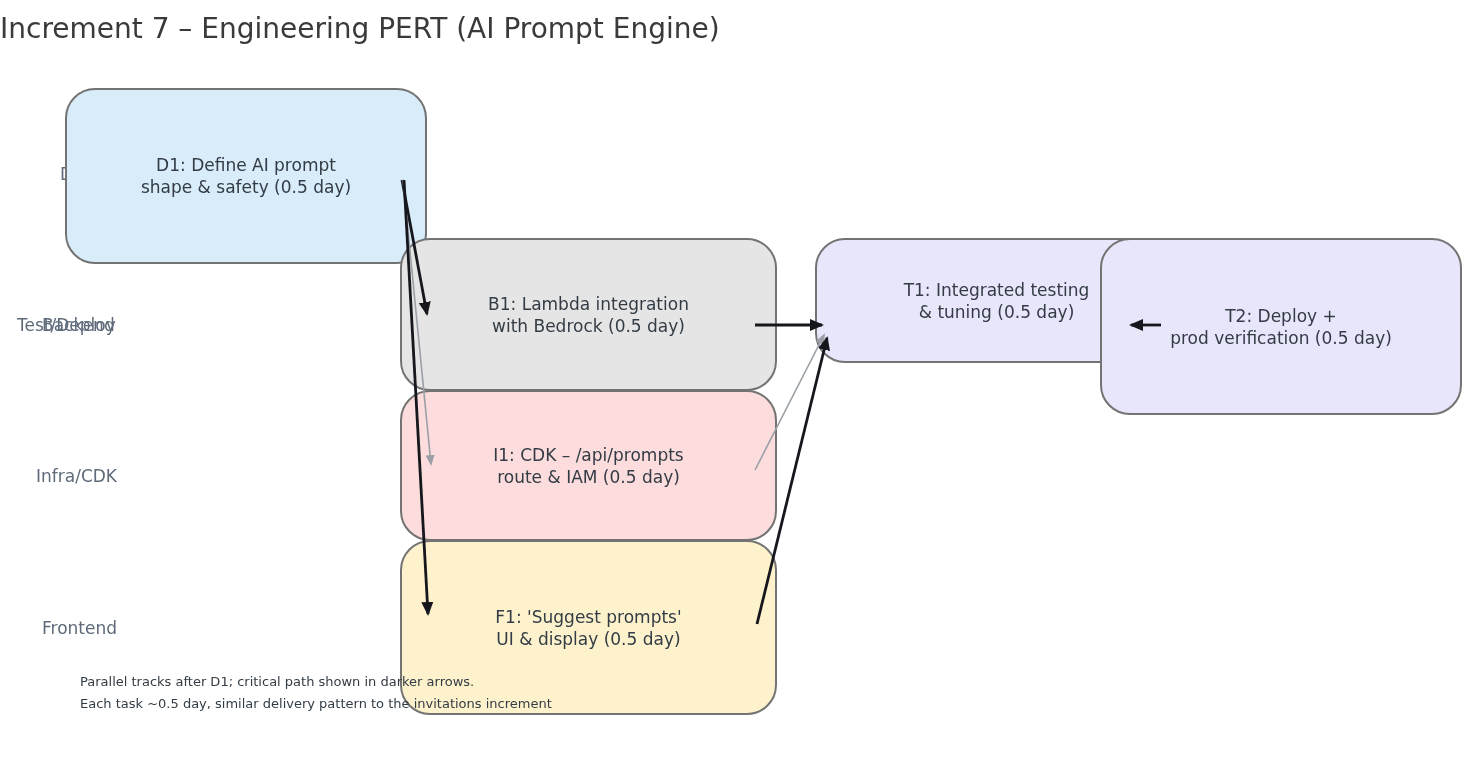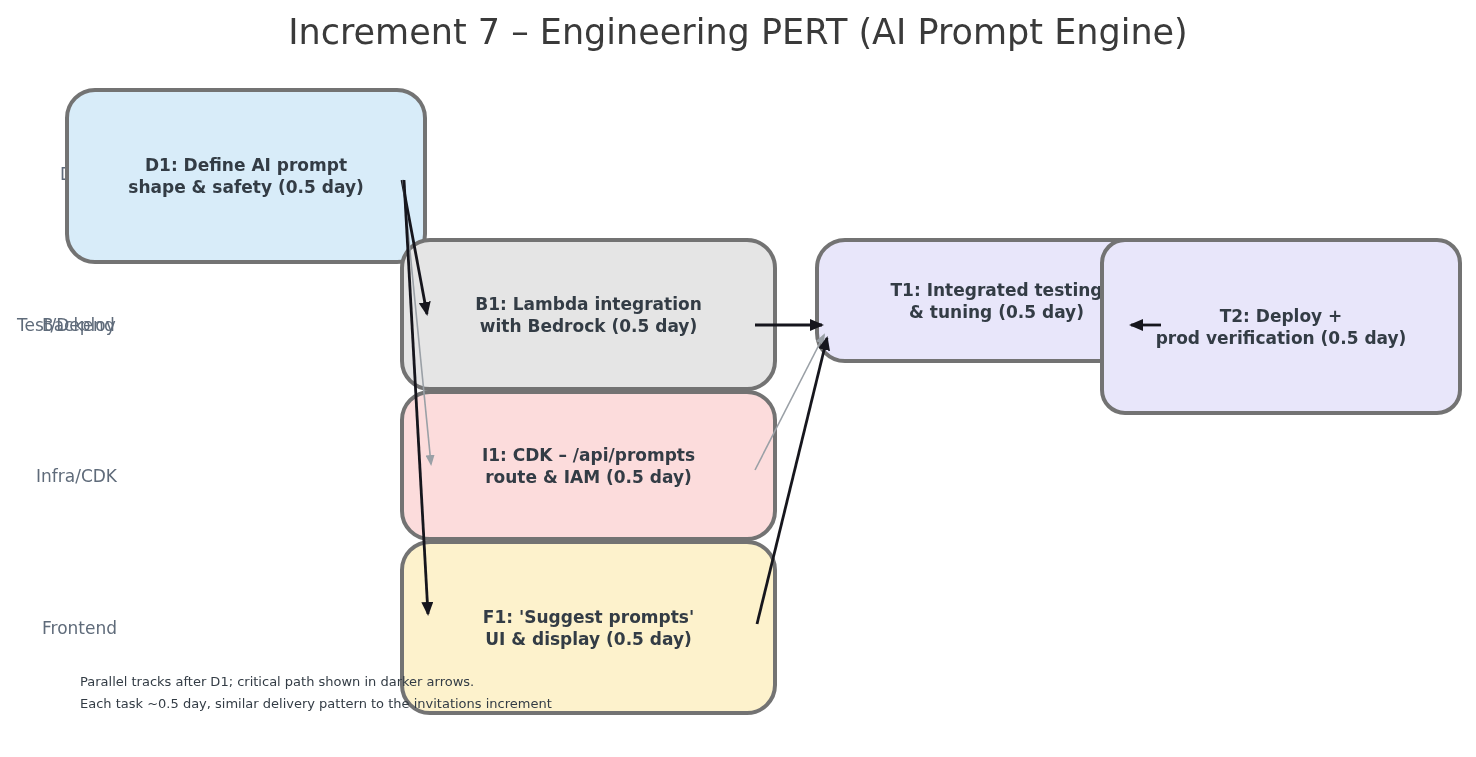--- a/index.html
+++ b/index.html
@@ -5,32 +5,30 @@
   html,body{margin:0;padding:0;background:#ffffff;}
   #canvas{
     position:relative;
     width:1476px;height:757px;
     background:#ffffff;
     overflow:hidden;
     font-family:"DejaVu Sans","Liberation Sans",sans-serif;
   }
   .title{
     position:absolute;top:12px;left:0;width:100%;
-    text-align:center;
-    font-size:35px;color:#3a3a3a;
+    font-size:28px;color:#3a3a3a;
     z-index:1;
   }
   .node{
     position:absolute;
-    border:4px solid #737373;
+    border:2px solid #737373;
     border-radius:30px;
     box-sizing:border-box;
     display:flex;align-items:center;justify-content:center;
     z-index:2;
-    font-weight:bold;
   }
   .node-text{
     text-align:center;
     font-size:17px;line-height:22px;
     color:#333c45;
   }
   .n-d1{left:65px;top:88px;width:362px;height:176px;}
   .n-b1{left:400px;top:238px;width:377px;height:153px;}
   .n-i1{left:400px;top:390px;width:377px;height:151px;}
   .n-f1{left:400px;top:540px;width:377px;height:175px;}
@@ -99,21 +97,21 @@
     </div>
   </div>
 
   <div class="node n-t1" style="background: rgb(232, 230, 250);">
     <div class="node-text">
       <span>T1: Integrated testing</span><br>
       <span>&amp; tuning (0.5 day)</span>
     </div>
   </div>
 
-  <div class="node n-t2" style="background: rgb(232, 230, 250); border-radius: 25px;">
+  <div class="node n-t2" style="background: rgb(232, 230, 250);">
     <div class="node-text">
       <span>T2: Deploy +</span><br>
       <span>prod verification (0.5 day)</span>
     </div>
   </div>
 
   <div class="note note-1">Parallel tracks after D1; critical path shown in darker arrows.</div>
   <div class="note note-2">Each task ~0.5 day, similar delivery pattern to the invitations increment</div>
 
   <svg id="edges" width="1476" height="757" viewBox="0 0 1476 757">

